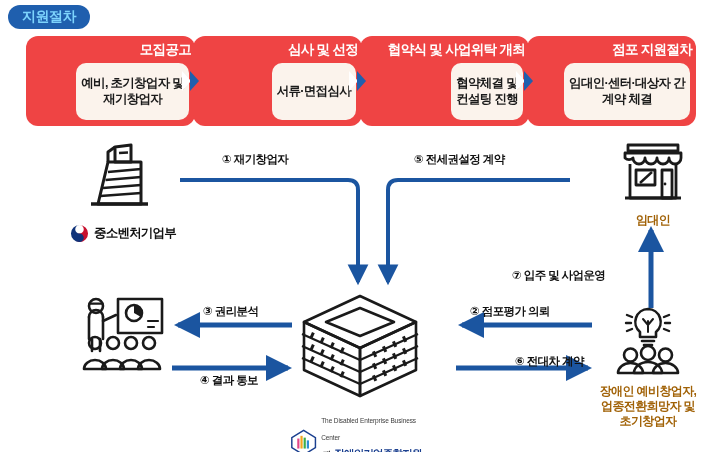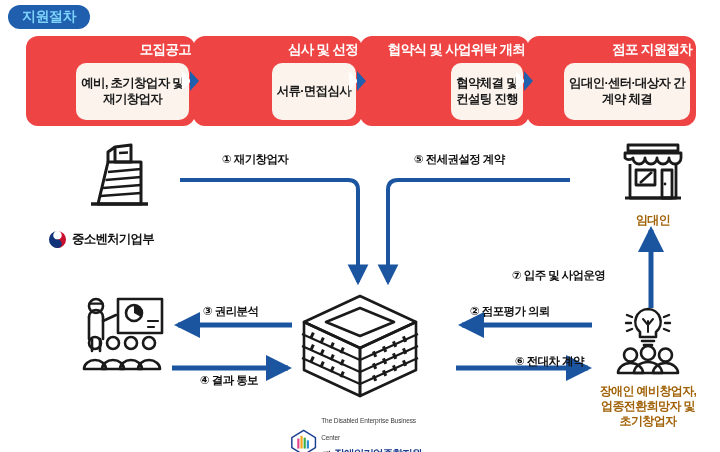--- a/index.html
+++ b/index.html
@@ -142,22 +142,23 @@
     letter-spacing: -0.6px;
     color: #111111;
     white-space: nowrap;
   }
 
   
   #node-ministry { left: 48px; top: 12px; width: 150px; }
   .gov-row {
     display: flex;
     align-items: center;
+    justify-content: center;
     gap: 5px;
-    margin-top: 10px;
+    margin-top: 4px;
   }
   .gov-name {
     font-size: 12.5px;
     font-weight: bold;
     letter-spacing: -0.8px;
     color: #111111;
   }
 
   #node-landlord { left: 588px; top: 10px; width: 130px; }
   #node-center { left: 290px; top: 160px; width: 140px; }

